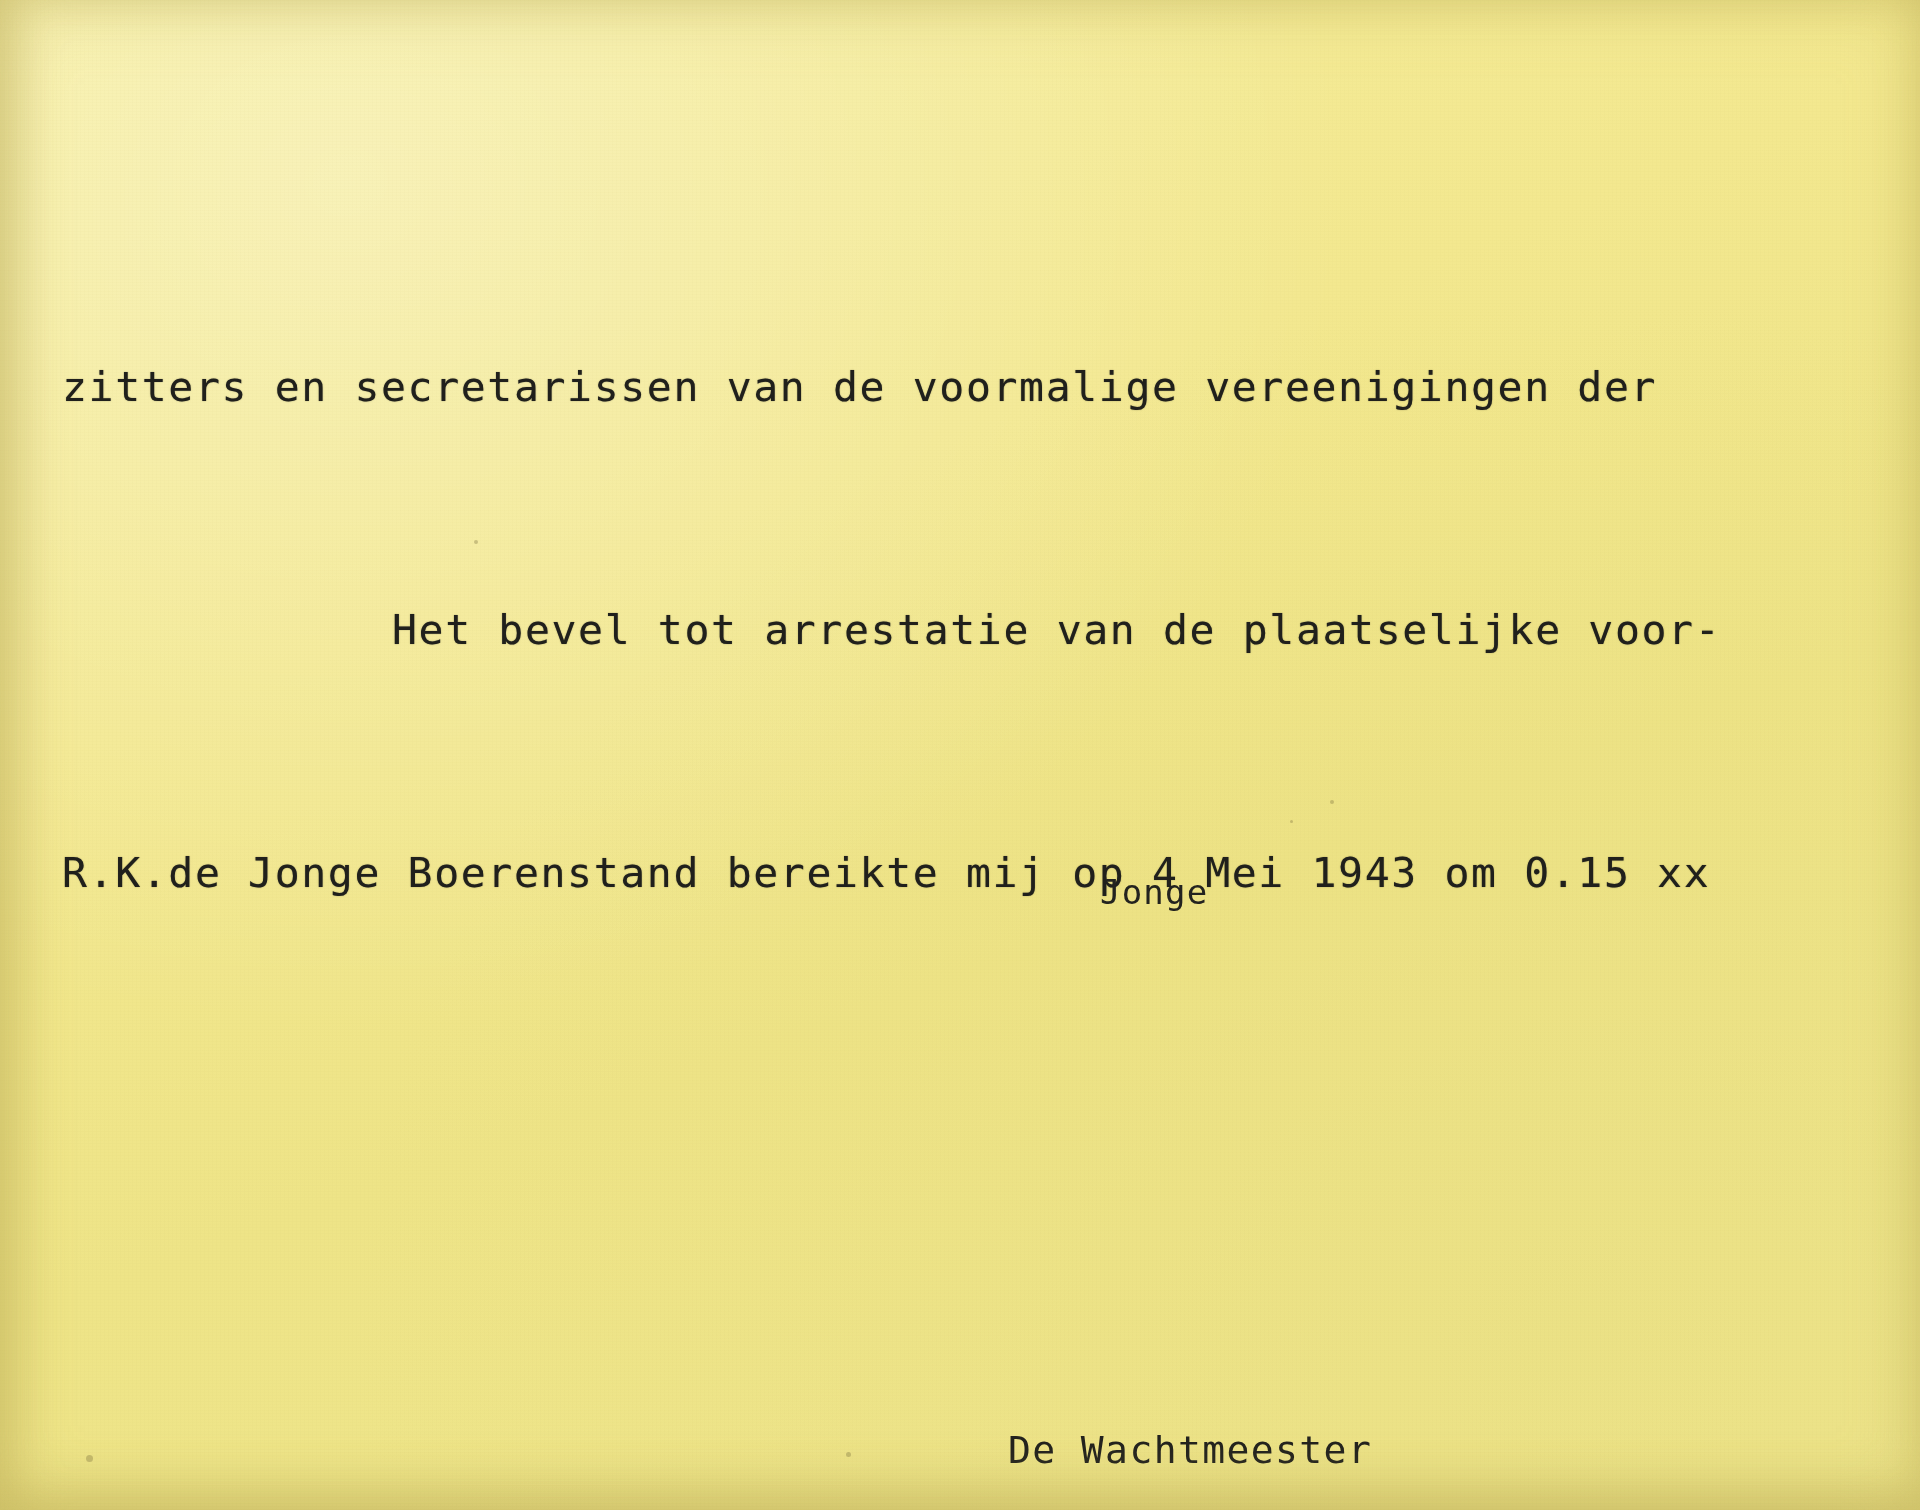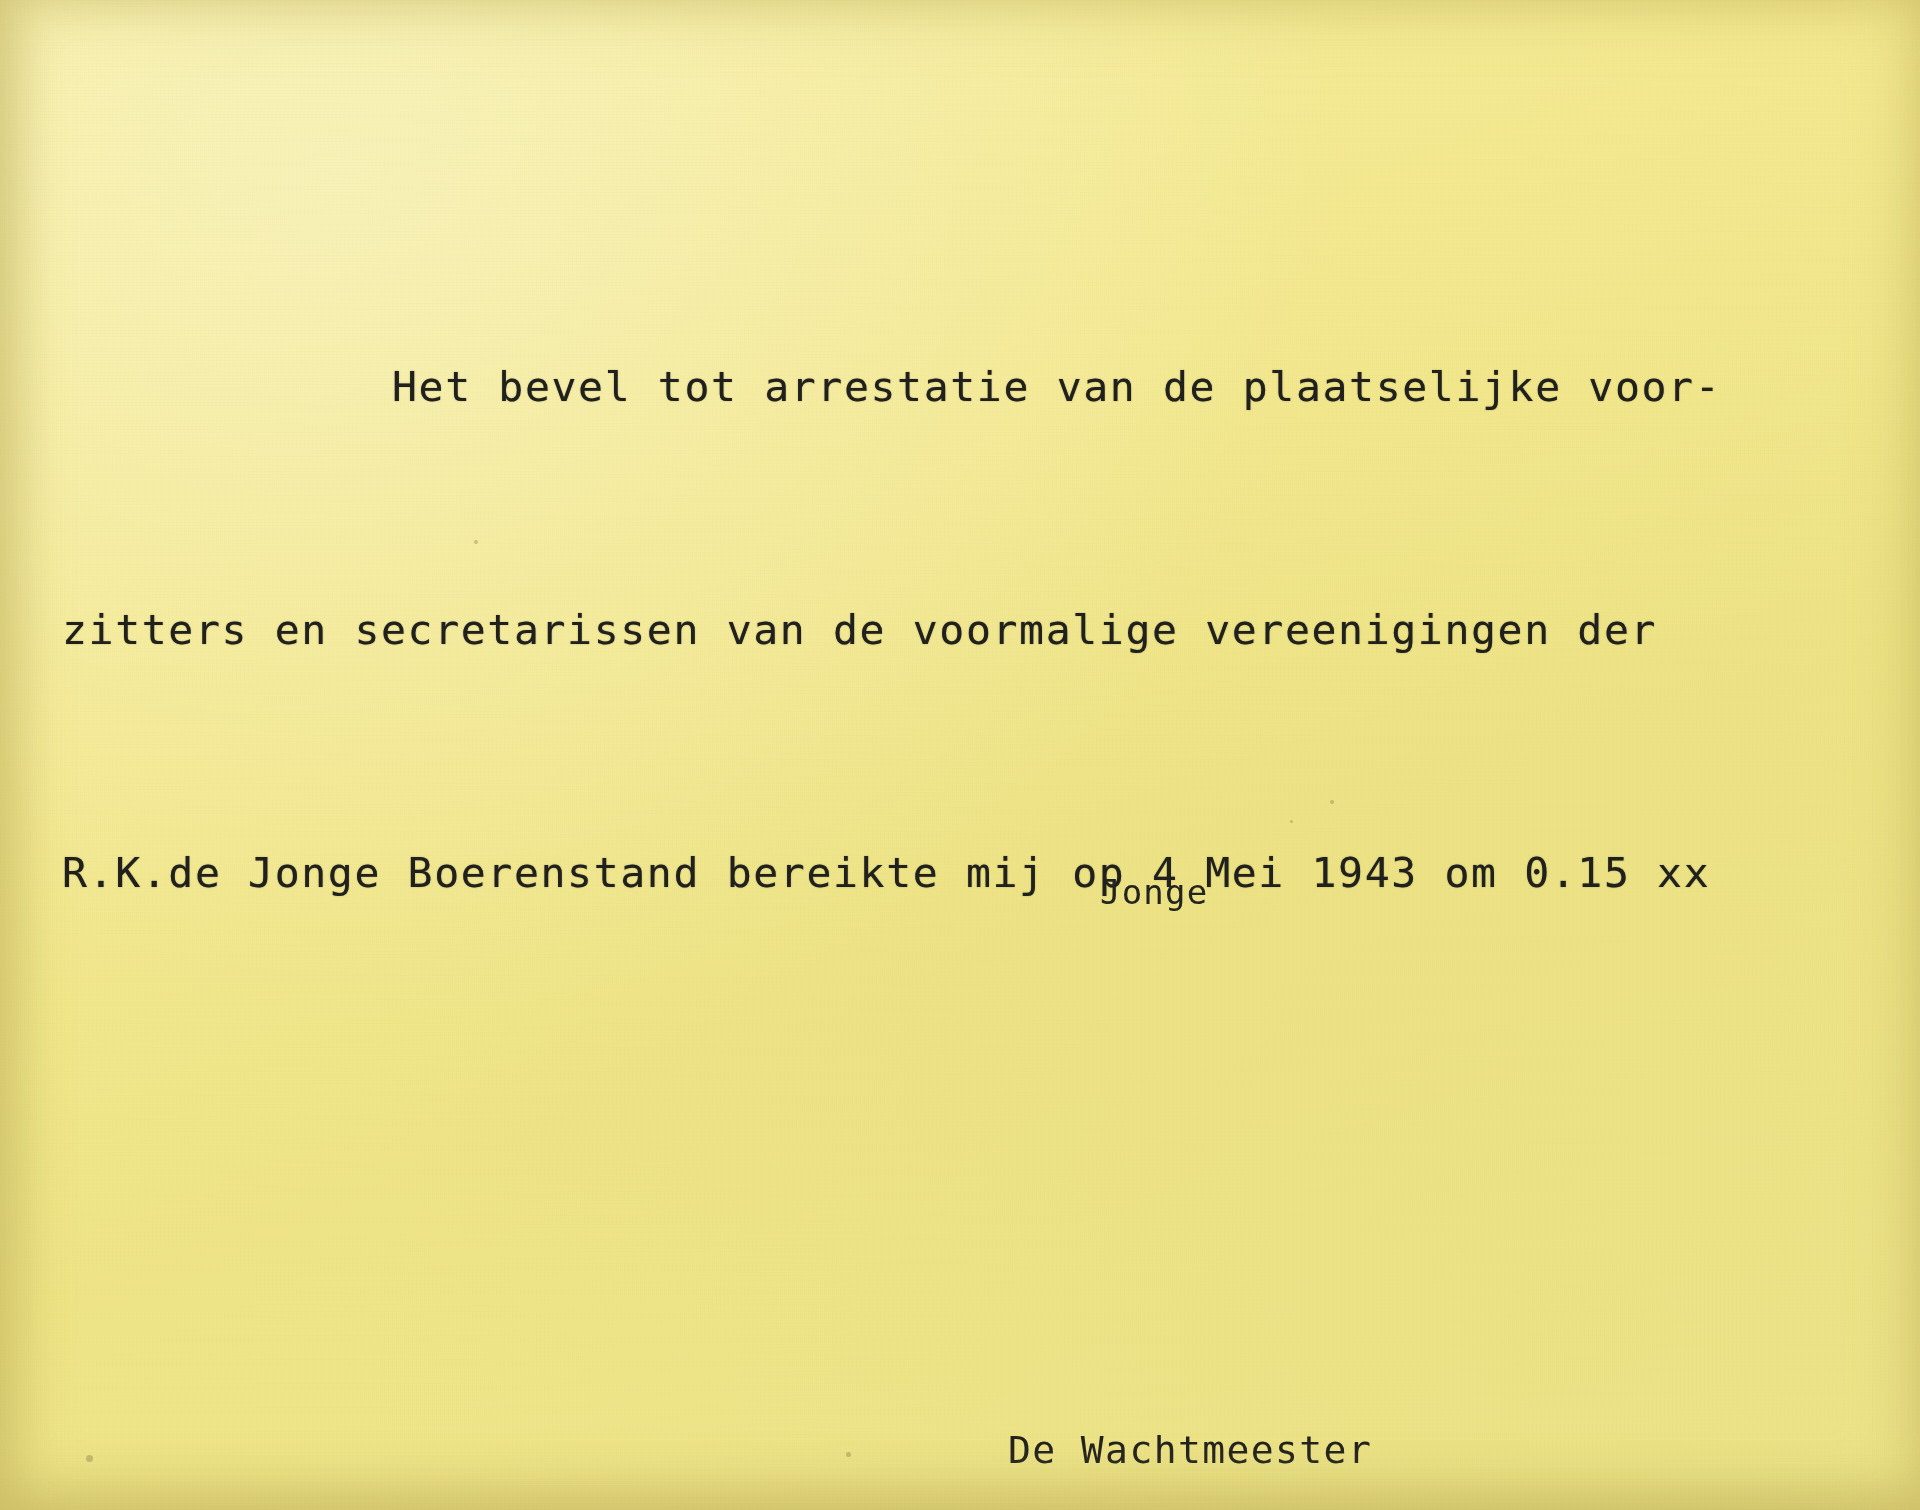--- a/index.html
+++ b/index.html
@@ -98,22 +98,22 @@
 </style>
 </head>
 <body>
 
 <div id="document-page">
 
   <div id="paper-grain"></div>
 
   <div id="typed-body">
     <div>
+      <div>zitters en secretarissen van de voormalige vereenigingen der</div>
       <div><span class="para-indent"></span><span>Het bevel tot arrestatie van de plaatselijke voor-</span></div>
-      <div>zitters en secretarissen van de voormalige vereenigingen der</div>
       <div>R.K.de Jonge Boerenstand bereikte mij op 4 Mei 1943 om 0.15 xx</div>
     </div>
 
     
 
     
   </div>
 
   <div id="inserted-jonge">Jonge</div>
 

